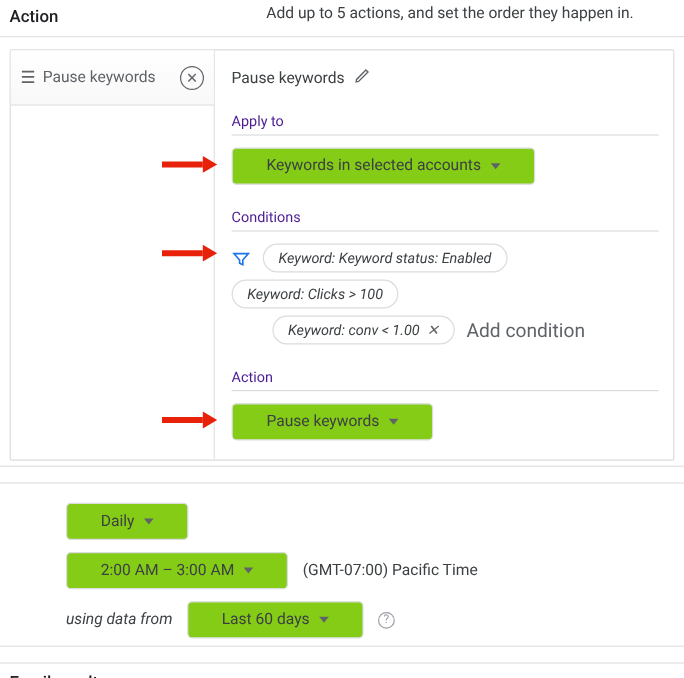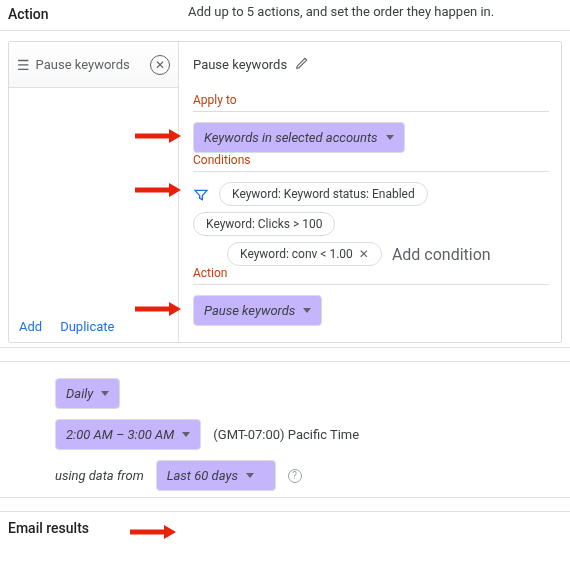--- a/index.html
+++ b/index.html
@@ -28,20 +28,21 @@
     padding-top: 2px;
   }
   .content-col {
     flex: 1;
     position: relative;
   }
   .helptext {
     color: #3c4043;
     font-size: 13px;
     margin-bottom: 0;
+    text-align: center;
   }
 
   
   .action-wrap {
     display: flex;
     border: 1px solid #dadce0;
     border-radius: 2px;
     margin-top: 10px;
     position: relative;
     background: #fff;
@@ -102,39 +103,39 @@
     display: flex;
     align-items: center;
     gap: 8px;
     font-size: 13px;
     color: #3c4043;
     margin-bottom: 20px;
   }
   .pencil-icon { color: #5f6368; cursor: pointer; }
   .section-label {
     font-size: 12px;
-    color: #c2410c;
+    color: #4c1d95;
     border-bottom: 1px solid #dadce0;
     padding-bottom: 4px;
     margin-bottom: 10px;
+    margin-top: 20px;
   }
   .section-label:first-of-type { margin-top: 0; }
 
   .dd {
     display: inline-flex;
     align-items: center;
     border: 1px solid #dadce0;
     border-radius: 4px;
-    padding: 7px 10px;
-    font-size: 13px;
-    color: #3c4043;
-    background: #c4b5fd;
+    padding: 7px 28px;
+    font-size: 13px;
+    color: #3c4043;
+    background: #84cc16;
     cursor: pointer;
     gap: 8px;
-    font-style: italic;
   }
   .caret {
     width: 0; height: 0;
     border-left: 4px solid transparent;
     border-right: 4px solid transparent;
     border-top: 5px solid #5f6368;
   }
 
   .funnel {
     width: 14px; height: 14px;
@@ -156,20 +157,21 @@
     align-items: center;
     border: 1px solid #dadce0;
     border-radius: 16px;
     padding: 4px 12px;
     font-size: 12px;
     color: #3c4043;
     background: #fff;
     cursor: pointer;
     gap: 6px;
     white-space: nowrap;
+    font-style: italic;
   }
   .cond-chip .x { color: #5f6368; font-size: 12px; cursor: pointer; }
   .add-cond {
     color: #5f6368;
     font-size: 16px;
     margin-left: 4px;
     cursor: pointer;
   }
   .cond-row2 { margin-top: 6px; margin-left: 34px; }
 
@@ -217,24 +219,20 @@
 <div style="padding:0 8px 4px 8px; border-bottom:1px solid #e0e0e0;">
   <div class="action-wrap">
 
     <div class="action-left">
       <div class="action-chip">
         <span class="drag-icon">☰</span>
         <span class="chip-title">Pause keywords</span>
         <span class="close-btn">✕</span>
       </div>
       <div class="left-spacer"></div>
-      <div class="left-actions">
-        <span>Add</span>
-        <span>Duplicate</span>
-      </div>
     </div>
 
     <div class="action-right">
       <div class="detail-title">
         <span>Pause keywords</span>
         <span class="pencil-icon">
           <svg width="14" height="14" viewBox="0 0 24 24" fill="none" stroke="#5f6368" stroke-width="2">
               <path d="M3 21l3.5-.7L20 7l-3-3L3.7 17.5 3 21z"></path>
             </svg>
         </span>

